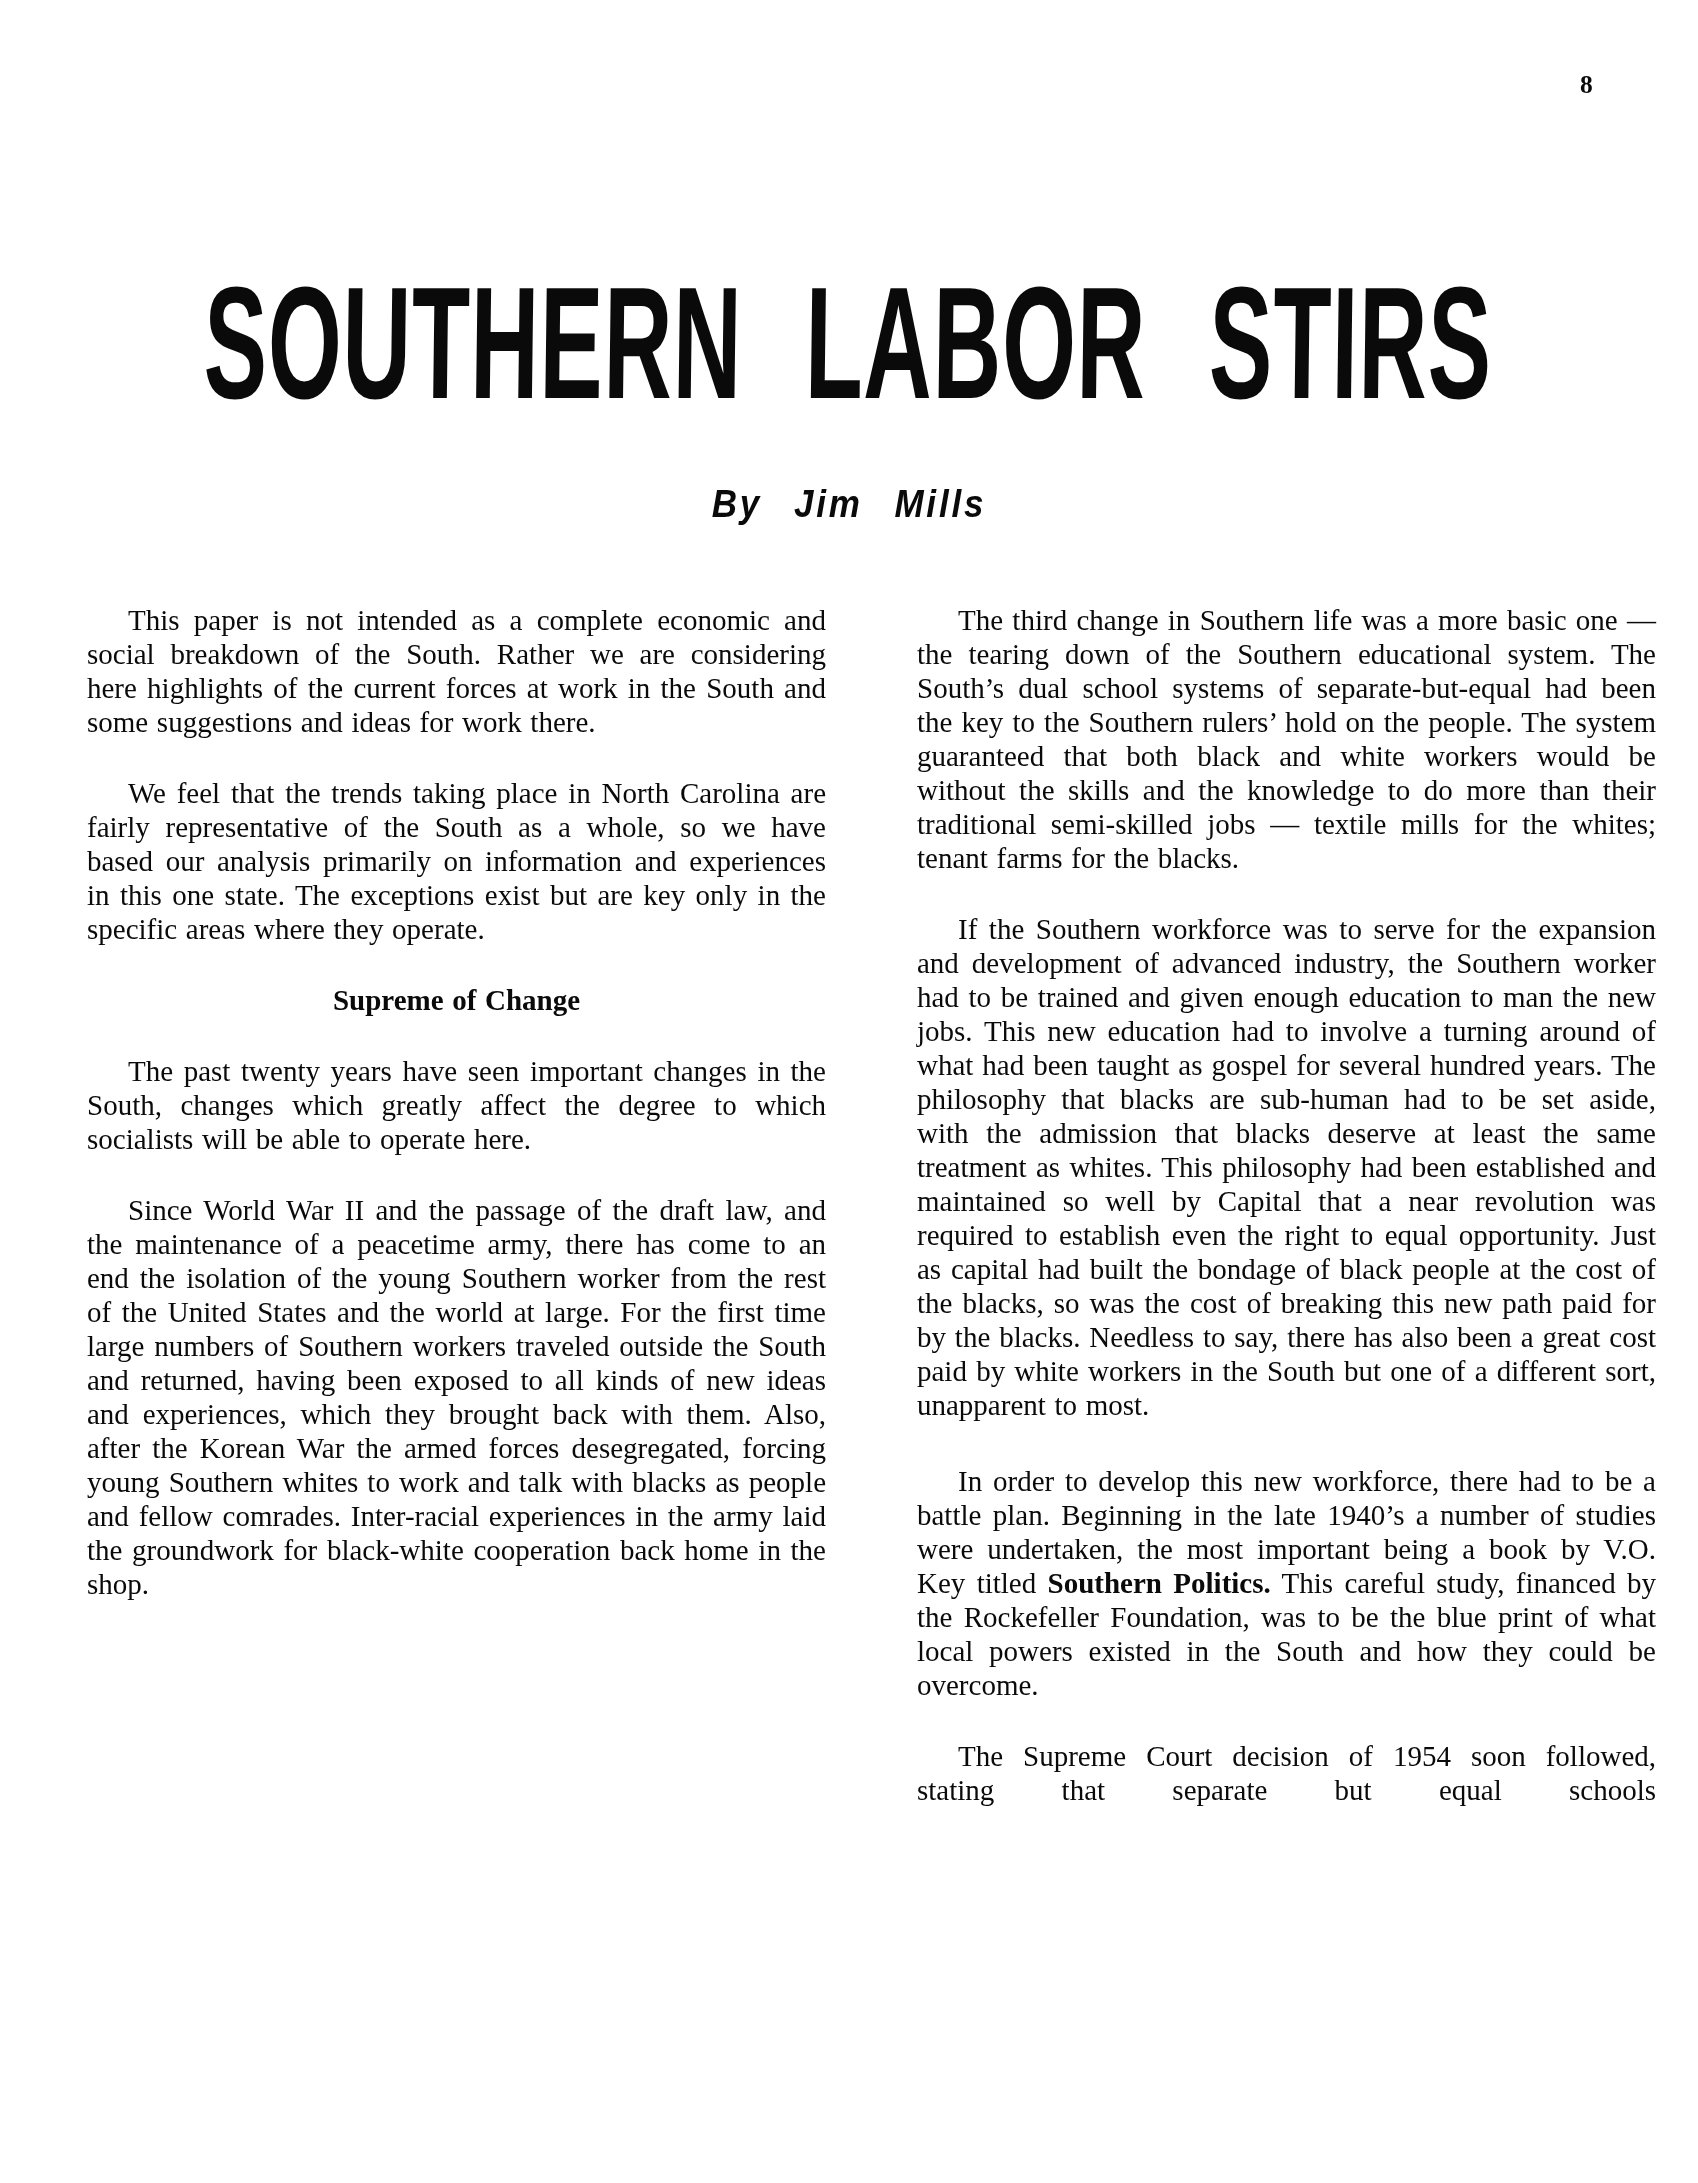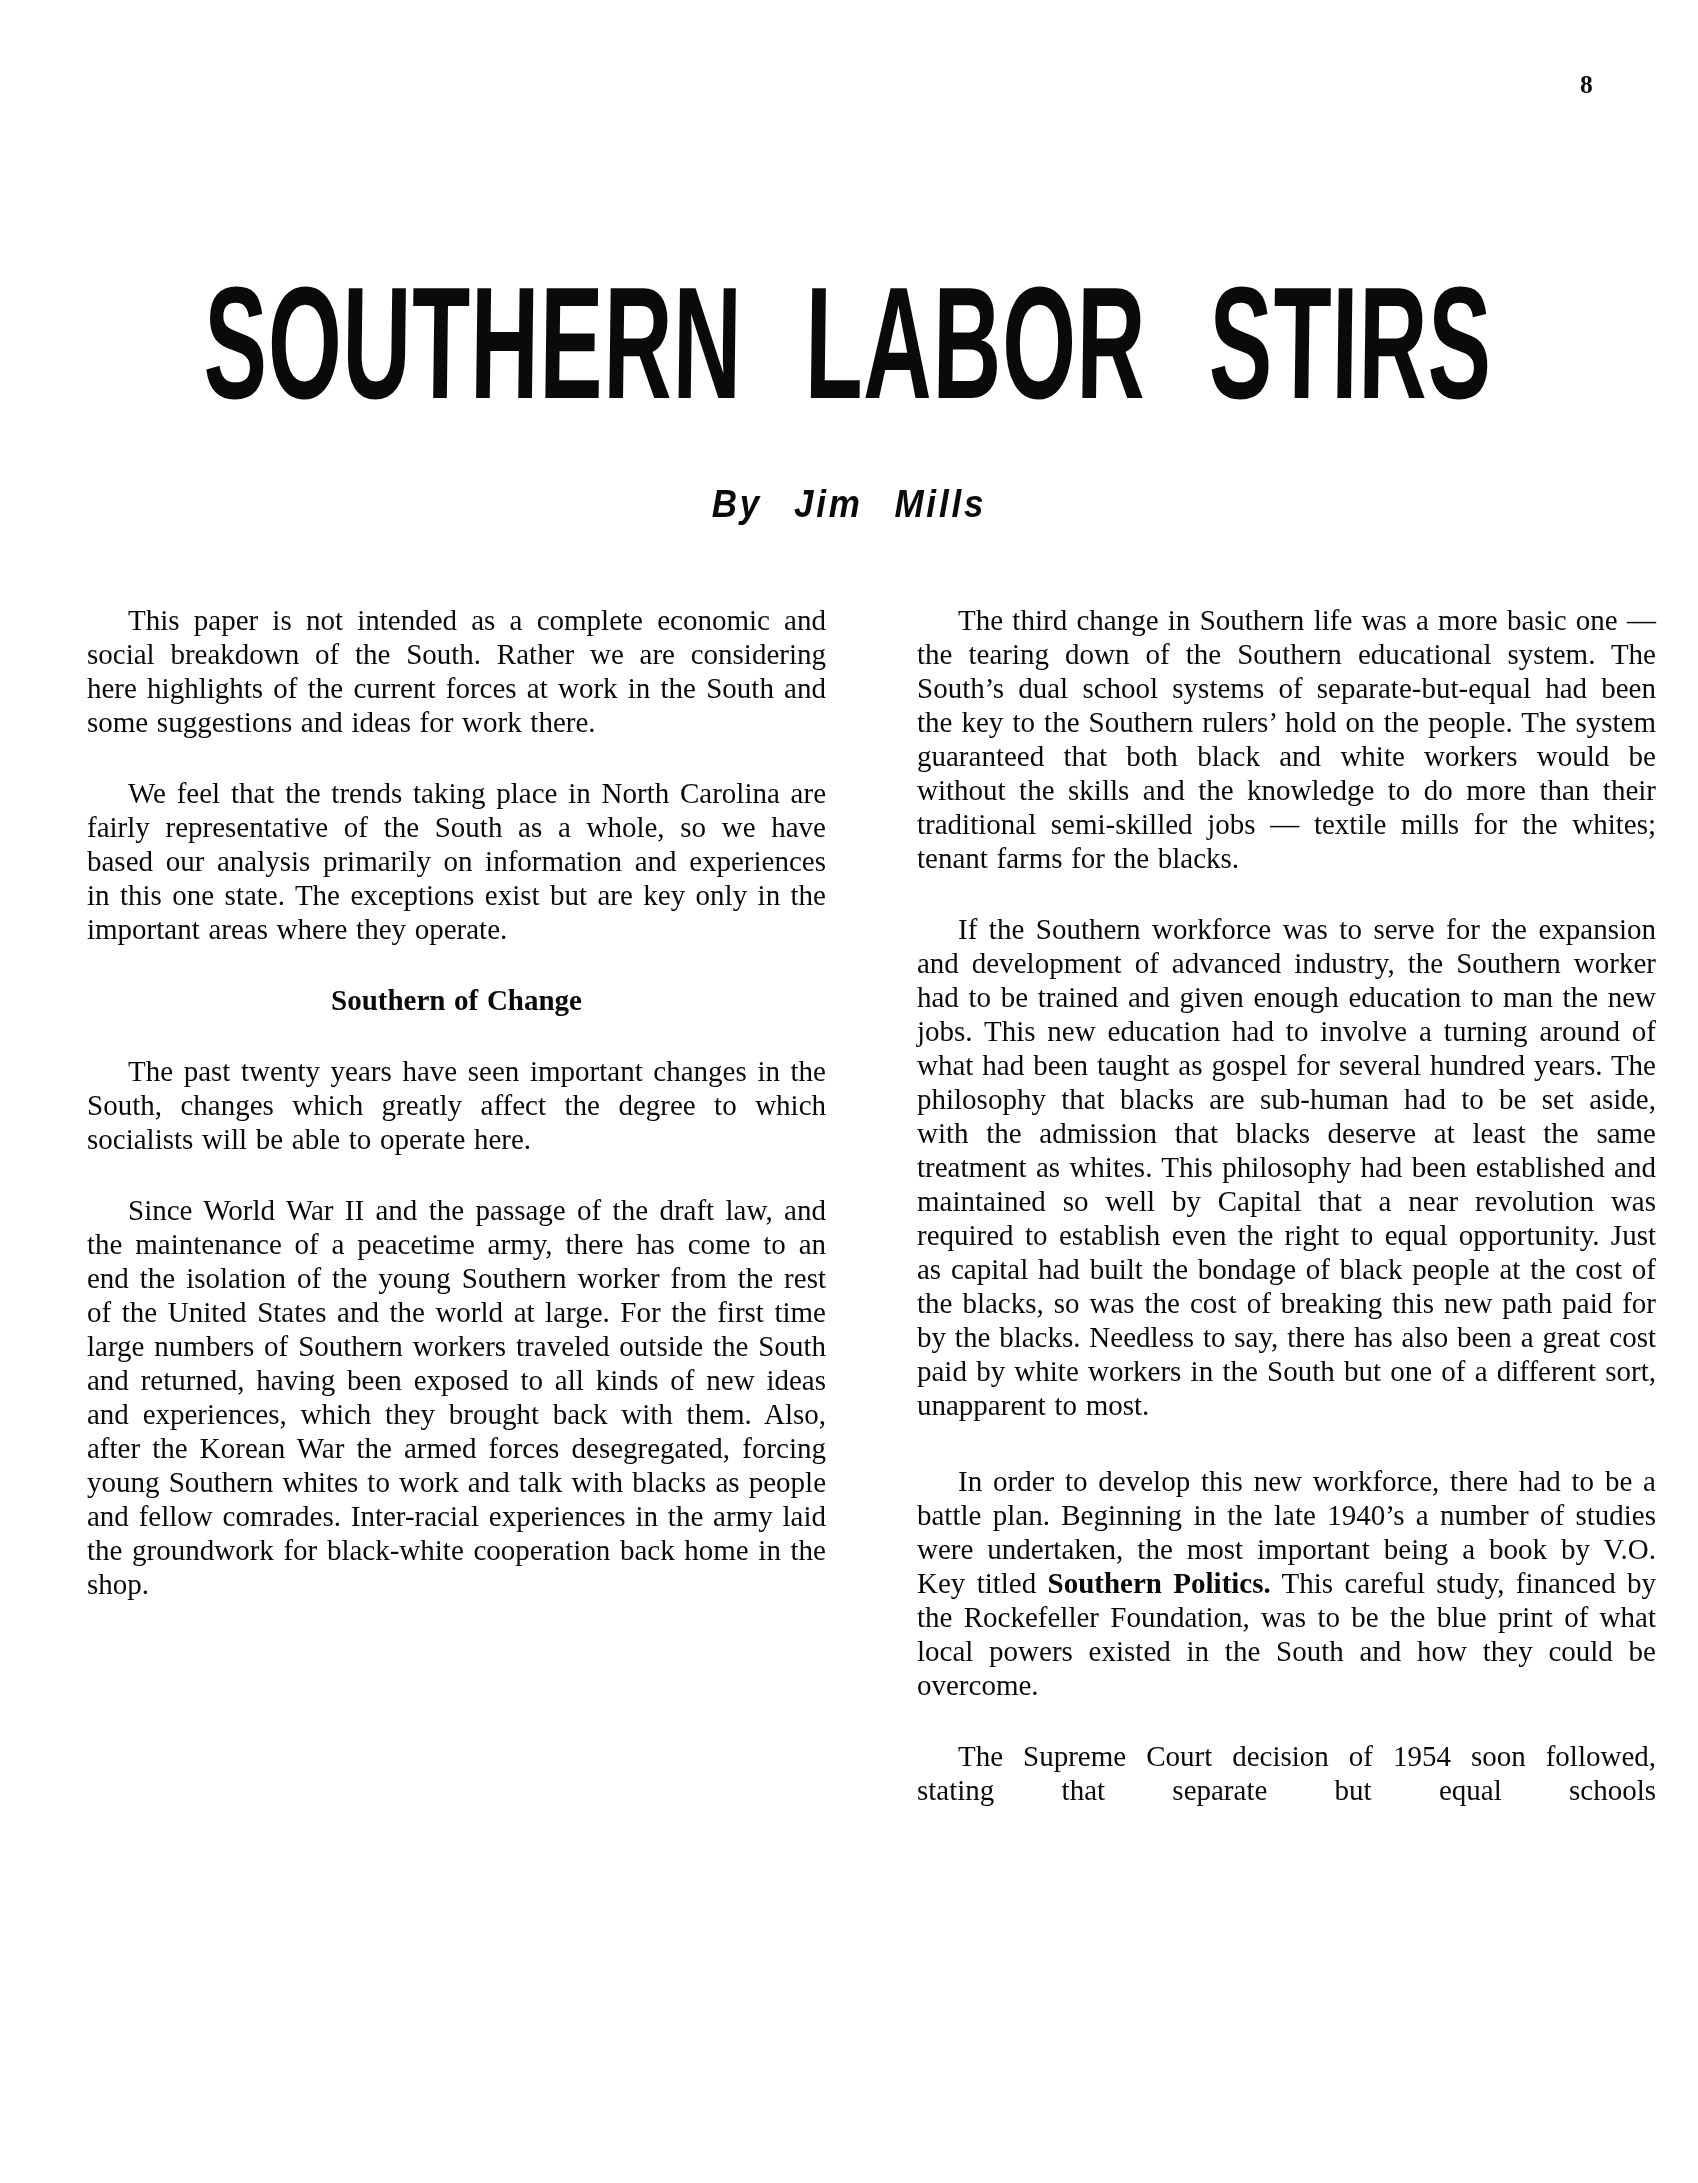--- a/index.html
+++ b/index.html
@@ -99,22 +99,22 @@
   <div class="page-number">8</div>
 
   <div class="headline">SOUTHERN LABOR STIRS</div>
 
   <div class="byline">By Jim Mills</div>
 
   <div class="columns">
 
     <div class="column">
       <p class="para">This paper is not intended as a complete economic and social breakdown of the South. Rather we are considering here highlights of the current forces at work in the South and some suggestions and ideas for work there.</p>
-      <p class="para">We feel that the trends taking place in North Carolina are fairly representative of the South as a whole, so we have based our analysis primarily on information and experiences in this one state. The exceptions exist but are key only in the important areas where they operate.</p>
-      <p class="col-heading">Southern of Change</p>
+      <p class="para">We feel that the trends taking place in North Carolina are fairly representative of the South as a whole, so we have based our analysis primarily on information and experiences in this one state. The exceptions exist but are key only in the specific areas where they operate.</p>
+      <p class="col-heading">Supreme of Change</p>
       <p class="para">The past twenty years have seen important changes in the South, changes which greatly affect the degree to which socialists will be able to operate here.</p>
       <p class="para">Since World War II and the passage of the draft law, and the maintenance of a peacetime army, there has come to an end the isolation of the young Southern worker from the rest of the United States and the world at large. For the first time large numbers of Southern workers traveled outside the South and returned, having been exposed to all kinds of new ideas and experiences, which they brought back with them. Also, after the Korean War the armed forces desegregated, forcing young Southern whites to work and talk with blacks as people and fellow comrades. Inter-racial experiences in the army laid the groundwork for black-white cooperation back home in the shop.</p>
     </div>
 
     <div class="column">
       <p class="para">The third change in Southern life was a more basic one — the tearing down of the Southern educational system. The South’s dual school systems of separate-but-equal had been the key to the Southern rulers’ hold on the people. The system guaranteed that both black and white workers would be without the skills and the knowledge to do more than their traditional semi-skilled jobs — textile mills for the whites; tenant farms for the blacks.</p>
       <p class="para">If the Southern workforce was to serve for the expansion and development of advanced industry, the Southern worker had to be trained and given enough education to man the new jobs. This new education had to involve a turning around of what had been taught as gospel for several hundred years. The philosophy that blacks are sub-human had to be set aside, with the admission that blacks deserve at least the same treatment as whites. This philosophy had been established and maintained so well by Capital that a near revolution was required to establish even the right to equal opportunity. Just as capital had built the bondage of black people at the cost of the blacks, so was the cost of breaking this new path paid for by the blacks. Needless to say, there has also been a great cost paid by white workers in the South but one of a different sort, unapparent to most.</p>
       <p class="para para-spaced-top"><span>In order to develop this new workforce, there had to be a battle plan. Beginning in the late 1940’s a number of studies were undertaken, the most important being a book by V.O. Key titled </span><span class="book-title">Southern Politics.</span><span> This careful study, financed by the Rockefeller Foundation, was to be the blue print of what local powers existed in the South and how they could be overcome.</span></p>
       <p class="para para-cutoff">The Supreme Court decision of 1954 soon followed, stating that separate but equal schools</p>
     </div>

